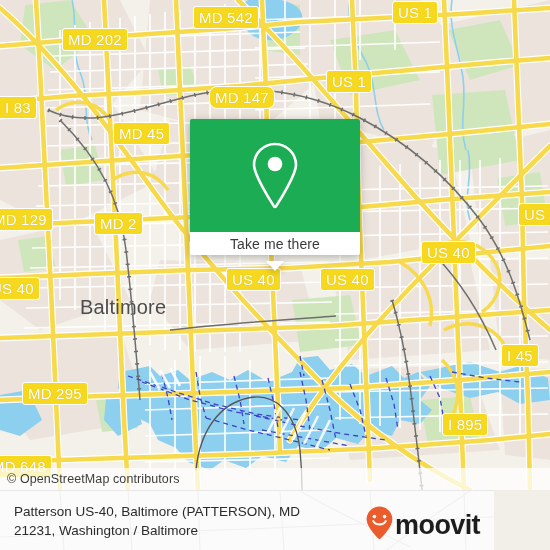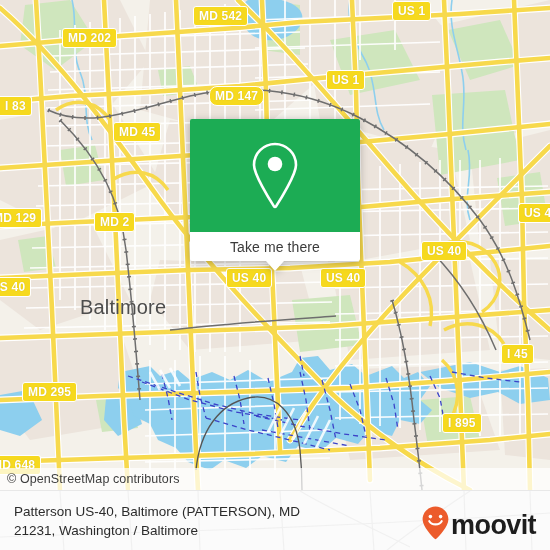--- a/index.html
+++ b/index.html
@@ -6,51 +6,51 @@
   body{width:550px;height:550px;overflow:hidden;
        font-family:"Liberation Sans","DejaVu Sans",sans-serif;}
   #app{position:relative;width:550px;height:550px;overflow:hidden;background:#f2efe9;}
 
   
   #map-area{position:absolute;left:0;top:0;width:550px;height:490px;overflow:hidden;background:#f4f1ea;}
   #map-svg{position:absolute;left:0;top:0;width:550px;height:490px;display:block;}
 
   
   .shield{position:absolute;background:#f6d91e;border:1.5px solid #ffffff;
-          border-radius:3px;color:#ffffff;font-size:12px;font-weight:bold;
+          border-radius:3px;color:#ffffff;font-size:15px;font-weight:normal;
           line-height:1;padding:2.5px 5px 3px 5px;white-space:nowrap;
           letter-spacing:.2px;box-sizing:border-box;
           text-shadow:0 0 1px rgba(120,100,0,.35);}
   .shield.cut-left{border-left:none;border-top-left-radius:0;border-bottom-left-radius:0;}
   .shield.cut-right{border-right:none;border-top-right-radius:0;border-bottom-right-radius:0;}
 
   
   .city-label{position:absolute;color:#4d4d4d;font-size:20px;font-weight:normal;
               white-space:nowrap;letter-spacing:.2px;}
 
   
   #poi-card{position:absolute;left:190px;top:119px;width:170px;
             filter:drop-shadow(0 2px 4px rgba(0,0,0,.28));}
   #poi-card-head{height:113px;background:#1cac54;border-radius:2px 2px 0 0;
                  display:flex;align-items:center;justify-content:center;}
   #poi-card-head svg{display:block;}
-  #poi-card-foot{height:29px;background:#ffffff;border-radius:0 0 2px 2px;
+  #poi-card-foot{height:23px;background:#ffffff;border-radius:0 0 2px 2px;
                  display:flex;align-items:center;justify-content:center;}
   #poi-card-foot span{color:#3b3b3b;font-size:14px;letter-spacing:.1px;}
   #poi-tail{position:absolute;left:50%;top:142px;margin-left:-9px;width:0;height:0;
             border-left:9px solid transparent;border-right:9px solid transparent;
             border-top:10px solid #ffffff;}
 
   
   #attribution{position:absolute;left:0;bottom:0;width:550px;height:22px;
                background:rgba(255,255,255,.72);display:flex;align-items:center;}
   #attribution span{color:#3d3d3d;font-size:12.5px;padding-left:7px;letter-spacing:.1px;}
 
   
-  #bottom-bar{position:absolute;left:0;top:490px;width:550px;height:60px;
+  #bottom-bar{position:absolute;left:0;top:490px;width:494px;height:60px;
               background:#fbfbfb;border-top:1px solid #e8e8e8;
               display:flex;align-items:center;justify-content:space-between;
               padding:0 14px 0 14px;box-sizing:border-box;overflow:hidden;}
   #bottom-bar-bg{position:absolute;left:0;top:0;width:550px;height:60px;
                  opacity:.10;pointer-events:none;}
   #place-text{position:relative;z-index:2;color:#2b2b2b;font-size:13.5px;
               line-height:19px;max-width:380px;}
   #brand{position:relative;z-index:2;display:flex;align-items:center;gap:2px;margin-top:9px;}
   #brand-word{color:#1d1d1d;font-size:27px;font-weight:bold;letter-spacing:-.6px;line-height:1;}
 </style>

